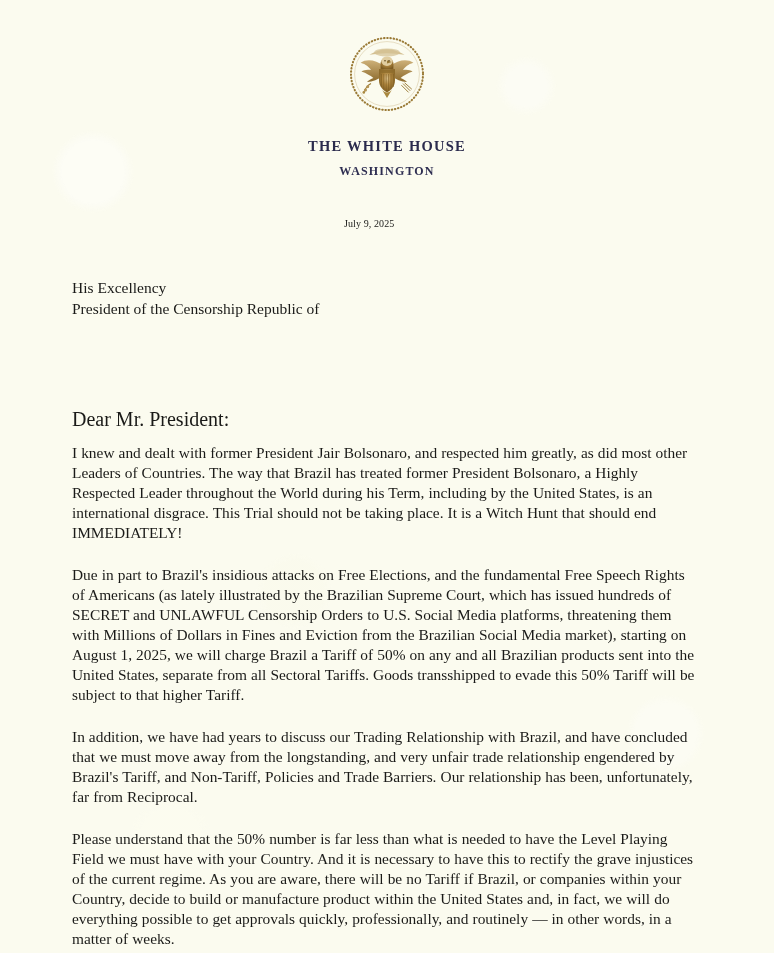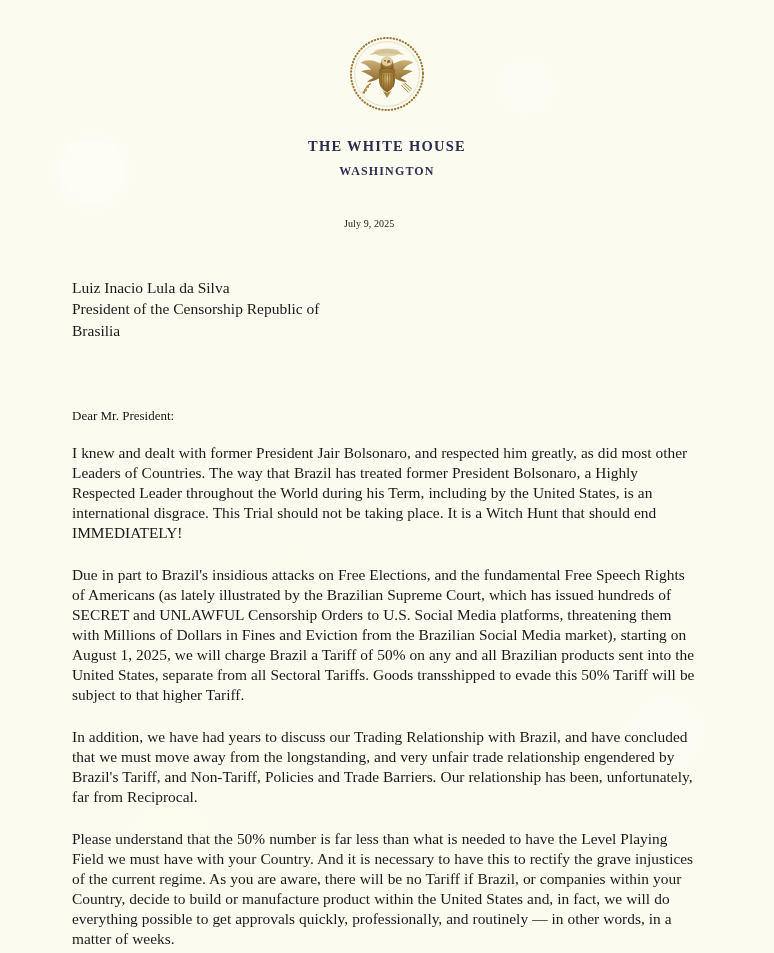--- a/index.html
+++ b/index.html
@@ -89,21 +89,21 @@
     left: 0;
     font-size: 15.5px;
     line-height: 21.3px;
   }
   .address-block .indent { padding-left: 17px; }
 
   .salutation {
     position: absolute;
     top: 408px;
     left: 0;
-    font-size: 13px;
+    font-size: 20px;
   }
 
   .paragraphs {
     position: absolute;
     top: 443px;
     left: 0;
     width: 626px;
   }
   .para {
     font-size: 15.4px;
@@ -184,23 +184,22 @@
     <div class="lh-title">THE WHITE HOUSE</div>
 
     <div class="lh-sub">WASHINGTON</div>
   </div>
 
   <div class="content">
 
     <div class="date-line">July 9, 2025</div>
 
     <div class="address-block">
-      <div>Luiz Inacio Lula da Silva</div>
+      <div>His Excellency</div>
       <div>President of the Censorship Republic of</div>
-      <div>Brasilia</div>
     </div>
 
     <div class="salutation">Dear Mr. President:</div>
 
     <div class="paragraphs">
       <p class="para">I knew and dealt with former President Jair Bolsonaro, and respected him greatly, as did most other Leaders of Countries. The way that Brazil has treated former President Bolsonaro, a Highly Respected Leader throughout the World during his Term, including by the United States, is an international disgrace. This Trial should not be taking place. It is a Witch Hunt that should end IMMEDIATELY!</p>
       <p class="para">Due in part to Brazil's insidious attacks on Free Elections, and the fundamental Free Speech Rights of Americans (as lately illustrated by the Brazilian Supreme Court, which has issued hundreds of SECRET and UNLAWFUL Censorship Orders to U.S. Social Media platforms, threatening them with Millions of Dollars in Fines and Eviction from the Brazilian Social Media market), starting on August 1, 2025, we will charge Brazil a Tariff of 50% on any and all Brazilian products sent into the United States, separate from all Sectoral Tariffs. Goods transshipped to evade this 50% Tariff will be subject to that higher Tariff.</p>
       <p class="para">In addition, we have had years to discuss our Trading Relationship with Brazil, and have concluded that we must move away from the longstanding, and very unfair trade relationship engendered by Brazil's Tariff, and Non-Tariff, Policies and Trade Barriers. Our relationship has been, unfortunately, far from Reciprocal.</p>
       <p class="para">Please understand that the 50% number is far less than what is needed to have the Level Playing Field we must have with your Country. And it is necessary to have this to rectify the grave injustices of the current regime. As you are aware, there will be no Tariff if Brazil, or companies within your Country, decide to build or manufacture product within the United States and, in fact, we will do everything possible to get approvals quickly, professionally, and routinely — in other words, in a matter of weeks.</p>
     </div>

